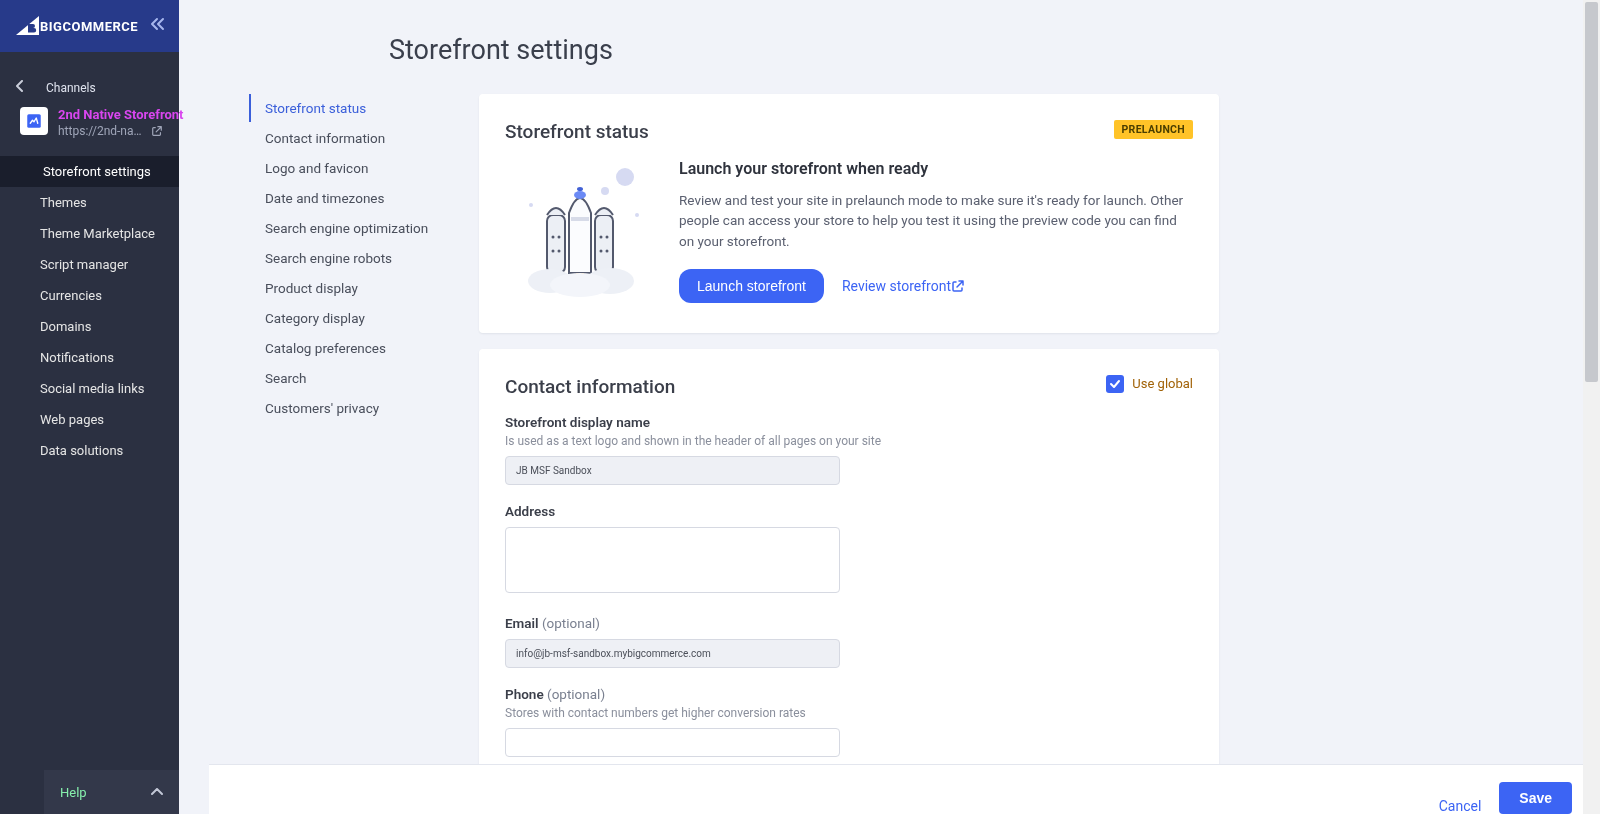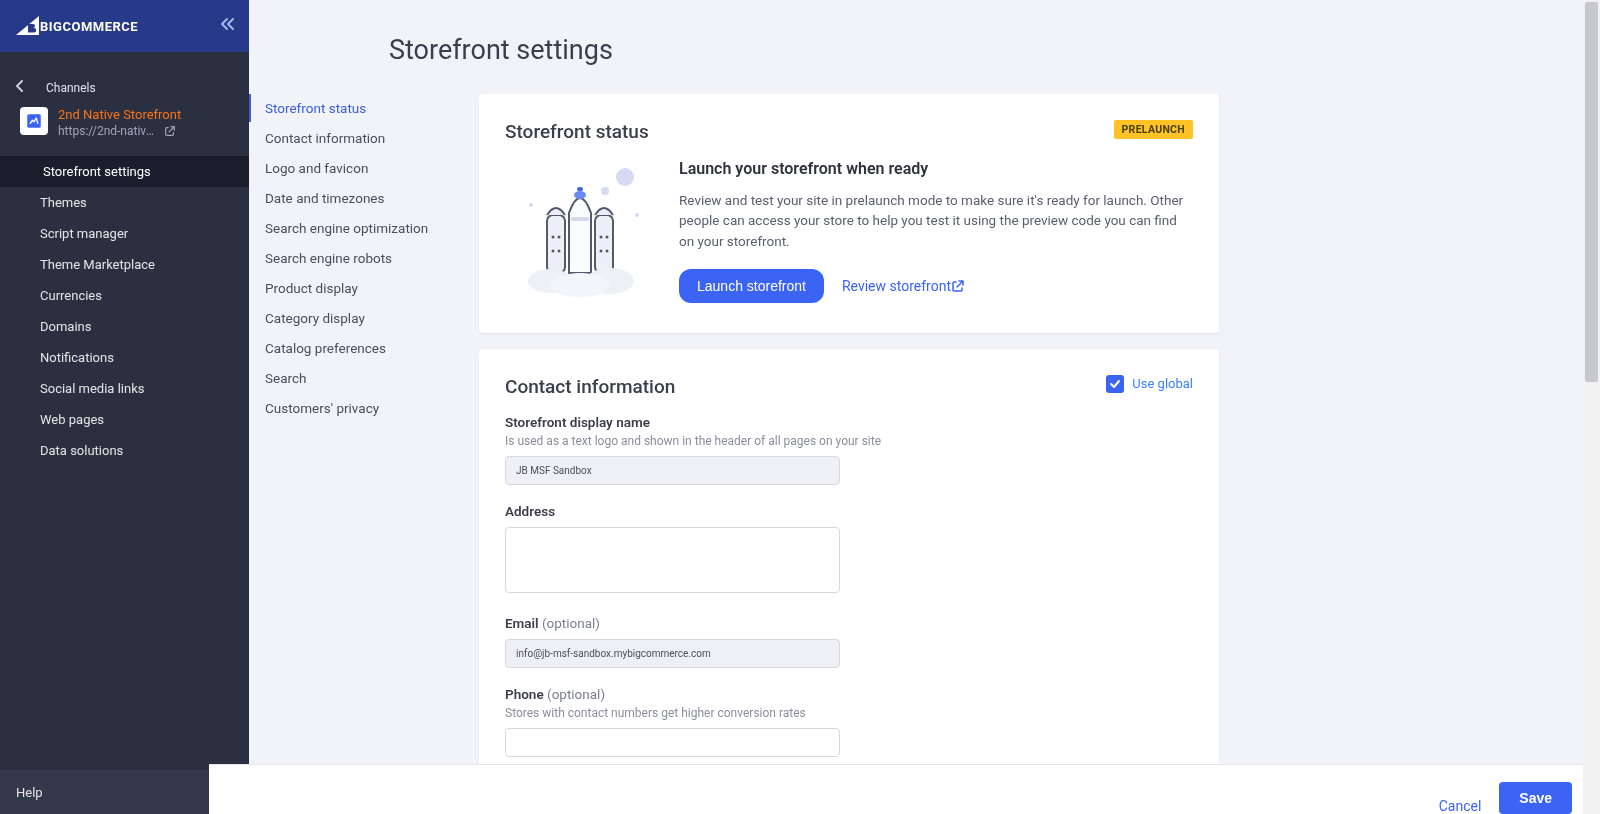--- a/index.html
+++ b/index.html
@@ -9,21 +9,21 @@
     color: #313440;
     width: 1600px;
     height: 814px;
     overflow: hidden;
     position: relative;
   }
   
   .sidebar {
     position: absolute;
     left: 0; top: 0; bottom: 0;
-    width: 249px;
+    width: 179px;
     background: #2b3041;
     display: flex;
     flex-direction: column;
     color: #fff;
   }
   .sidebar-topbar {
     height: 52px;
     background: #273a8a;
     display: flex;
     align-items: center;
@@ -41,21 +41,21 @@
   .sb-chevback { color:#b9bfd0; font-size:12px; margin-right:4px; }
   .store-block {
     display:flex; align-items:flex-start; gap:10px;
     padding: 0 16px 14px 20px;
   }
   .store-icon {
     width:28px; height:28px; border-radius:4px; background:#fff; display:flex; align-items:center; justify-content:center; flex-shrink:0;
   }
   .store-icon svg { width:18px; height:18px; }
   .store-text { display:flex; flex-direction:column; gap:2px; min-width:0; }
-  .store-name { font-size:13px; font-weight:400; color:#f97316; white-space:nowrap; }
+  .store-name { font-size:13px; font-weight:700; color:#d946ef; white-space:nowrap; }
   .store-url-row { display:flex; align-items:center; gap:6px; color:#9fa5b8; font-size:12px; }
   .store-url { white-space:nowrap; overflow:hidden; text-overflow:ellipsis; max-width:100px; }
   .ext-icon { width:12px; height:12px; flex-shrink:0; }
   .sb-nav { display:flex; flex-direction:column; padding-top:4px; }
   .sb-item {
     padding: 8px 16px 8px 40px;
     font-size:13px;
     color:#e5e5e5;
     cursor:pointer;
   }
@@ -63,21 +63,21 @@
     background:#1a1e2c;
     color:#fff;
     border-left:3px solid transparent;
   }
   .sb-footer {
     margin-top:auto;
     background:#33384a;
     height:44px;
     display:flex; align-items:center; justify-content:space-between;
     padding:0 16px;
-    font-size:13px; color:#e5e5e5;
+    font-size:13px; color:#86efac;margin-left:44px;
   }
   .sb-footer .caret-up { font-size:12px; color:#c2c7d6;}
 
   
   .main {
     position:absolute;
     left:209px; right:0; top:0; bottom:0;
     overflow-y:auto;
     padding: 24px 40px 80px 40px;
   }
@@ -121,21 +121,21 @@
   .status-text { flex:1; }
   .status-heading { font-size:16px; font-weight:600; color:#2f333d; margin-bottom:12px;}
   .status-desc { font-size:13.5px; color:#5b6070; line-height:1.5; margin-bottom:18px; }
   .action-row { display:flex; align-items:center; gap:18px; }
   .btn-primary {
     background:#3c64f4; color:#fff; border:none; border-radius:12px;
     padding:9px 18px; font-size:14px; font-weight:500; cursor:pointer;
   }
   .link-blue { color:#3c64f4; font-size:14px; display:inline-flex; align-items:center; cursor:pointer; }
 
-  .use-global-row { display:flex; align-items:center; gap:8px; font-size:13px; color:#3b82f6; }
+  .use-global-row { display:flex; align-items:center; gap:8px; font-size:13px; color:#a16207; }
   .use-global-row .chk {
     width:18px; height:18px; border-radius:3px; background:#3c64f4; display:flex; align-items:center; justify-content:center; cursor:pointer;
   }
   .form-group { margin-bottom:18px; }
   .form-label { font-size:13.5px; font-weight:600; color:#3b3f4a; display:block; }
   .form-label .optional { font-weight:400; color:#7a8090; }
   .form-help { font-size:12px; color:#8a8f9c; margin-top:4px; margin-bottom:8px; }
   .form-input, .form-textarea {
     width:335px; max-width:100%;
     border:1px solid #d6d9e2; border-radius:4px;
@@ -209,22 +209,22 @@
         <svg class="ext-icon" viewBox="0 0 14 14">
             <path d="M5 3 H3 a1 1 0 0 0-1 1 v7 a1 1 0 0 0 1 1 h7 a1 1 0 0 0 1-1 V9 M8 2 h4 v4 M12 2 L6 8" stroke="#9fa5b8" stroke-width="1.4" fill="none" stroke-linecap="round" stroke-linejoin="round"></path>
           </svg>
       </div>
     </div>
   </div>
 
   <nav class="sb-nav">
     <div class="sb-item active"><span>Storefront settings</span></div>
     <div class="sb-item"><span>Themes</span></div>
+    <div class="sb-item"><span>Theme Marketplace</span></div>
     <div class="sb-item"><span>Script manager</span></div>
-    <div class="sb-item"><span>Theme Marketplace</span></div>
     <div class="sb-item"><span>Currencies</span></div>
     <div class="sb-item"><span>Domains</span></div>
     <div class="sb-item"><span>Notifications</span></div>
     <div class="sb-item"><span>Social media links</span></div>
     <div class="sb-item"><span>Web pages</span></div>
     <div class="sb-item"><span>Data solutions</span></div>
   </nav>
 
   <div class="sb-footer">
     <span>Help</span>

